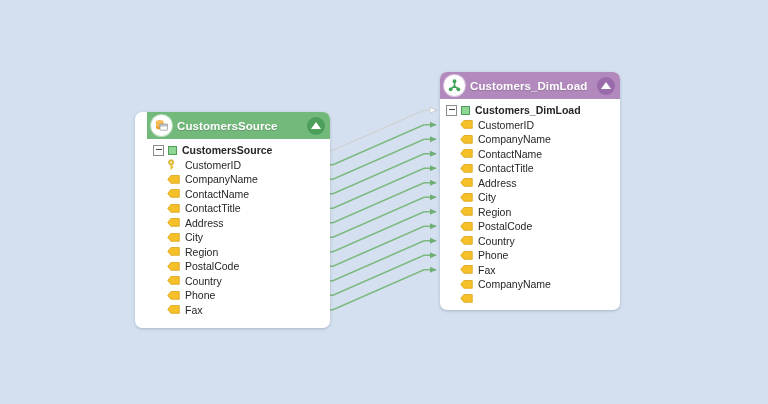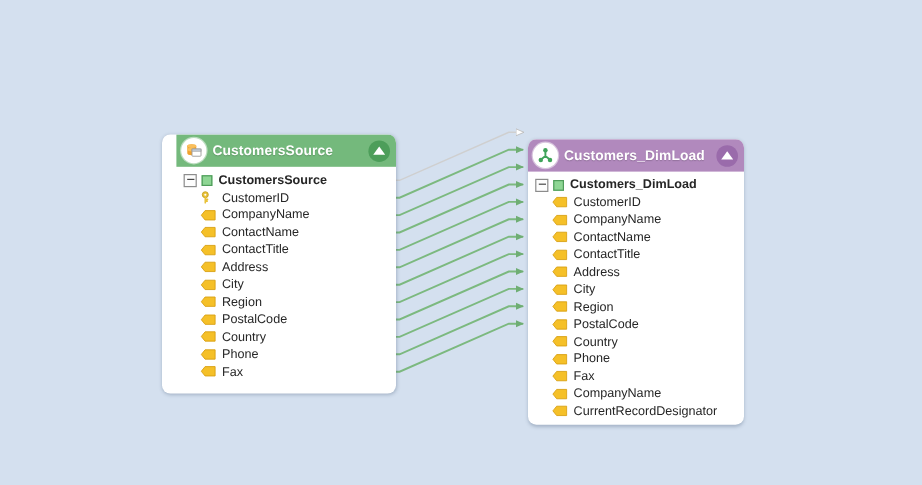--- a/index.html
+++ b/index.html
@@ -303,21 +303,21 @@
           <span style="display: flex; flex: 0 0 auto;">
             <svg class="ico" viewBox="0 0 14 11">
               <path d="M4.2,1.2 L13.2,1.2 L13.2,9.6 L4.2,9.6 L0.8,5.4 Z" fill="#f5c028" stroke="#d89f12" stroke-width="0.8" stroke-linejoin="round"></path>
             </svg>
           </span>
           <span class="row-label">Fax</span>
         </div>
       </div>
   </div>
 
-  <div class="component" id="dest-box" style="left:440px; top:72px; width:180px; height:238px;margin-top:44px;">
+  <div class="component" id="dest-box" style="left:440px; top:72px; width:180px; height:238px;">
 
     <div class="comp-header dst">
       <span class="hdr-icon">
         <svg width="15" height="15" viewBox="0 0 16 16">
           <path d="M8,4.2 L8,8.6 M8,8.6 L4.4,11.4 M8,8.6 L11.6,11.4" stroke="#3fa35a" stroke-width="1.7" fill="none" stroke-linecap="round"></path>
           <circle cx="8" cy="3.4" r="2.0" fill="#3fa35a"></circle>
           <circle cx="3.9" cy="12.1" r="2.0" fill="#3fa35a"></circle>
           <circle cx="12.1" cy="12.1" r="2.0" fill="#3fa35a"></circle>
         </svg>
       </span>
@@ -441,18 +441,17 @@
           </span>
           <span class="row-label">CompanyName</span>
         </div>
         <div class="row">
           <span class="indent"></span>
           <span style="display: flex; flex: 0 0 auto;">
             <svg class="ico" viewBox="0 0 14 11">
               <path d="M4.2,1.2 L13.2,1.2 L13.2,9.6 L4.2,9.6 L0.8,5.4 Z" fill="#f5c028" stroke="#d89f12" stroke-width="0.8" stroke-linejoin="round"></path>
             </svg>
           </span>
-          <span class="row-label">CurrentRecordDesignator</span>
         </div>
       </div>
   </div>
 
 </div>
 
 </body></html>

